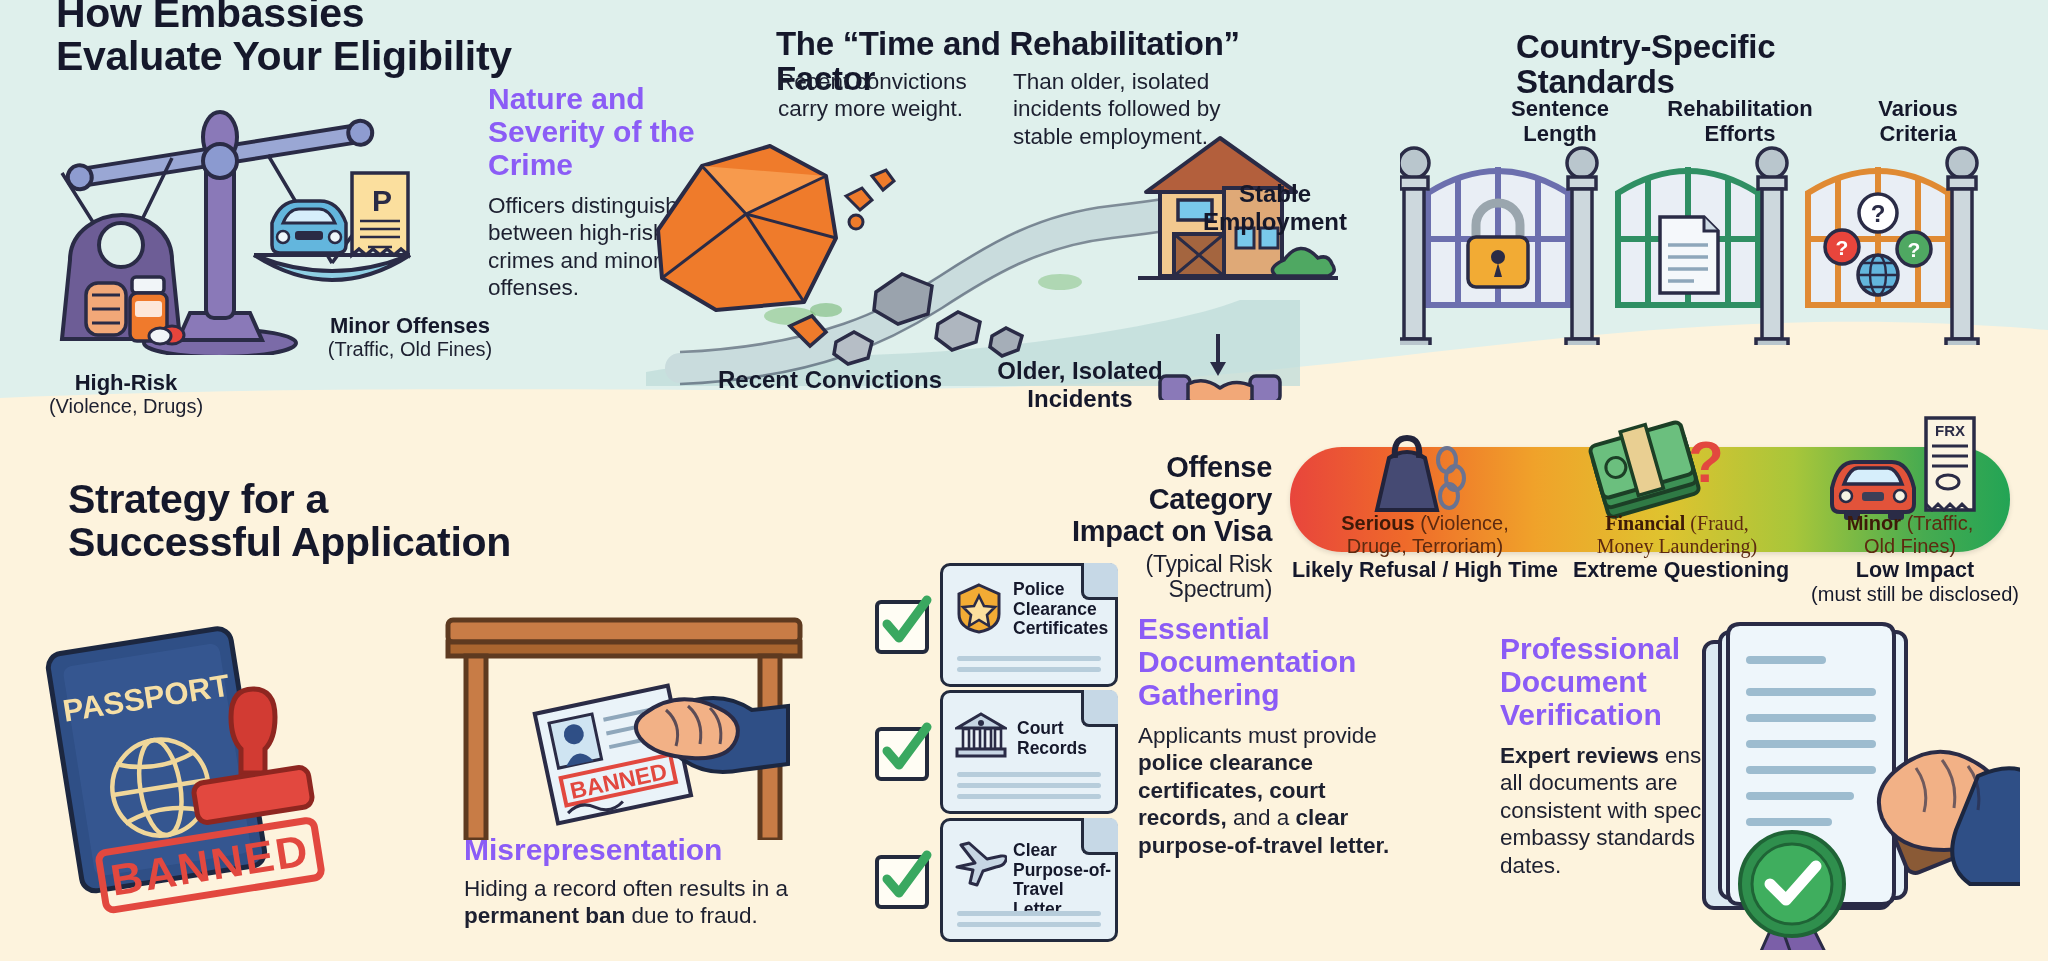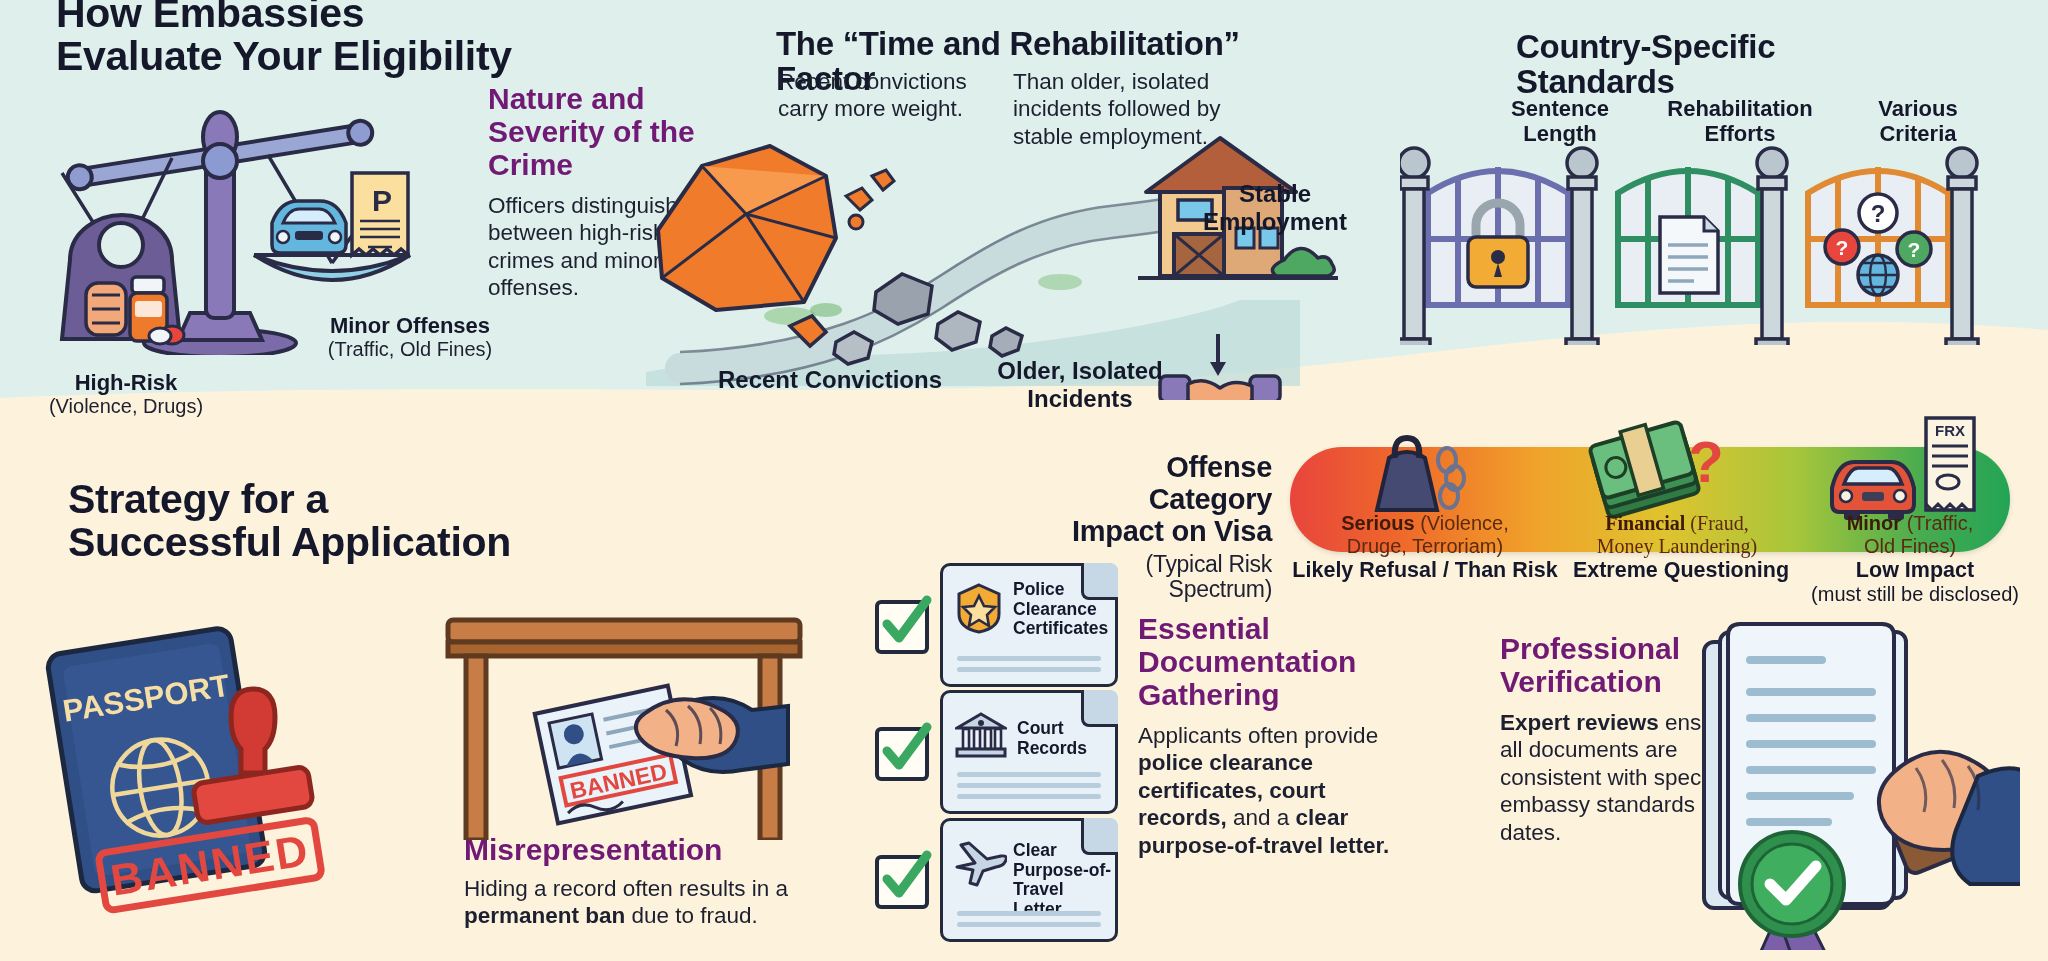--- a/index.html
+++ b/index.html
@@ -14,21 +14,21 @@
   .bg-bottom{position:absolute;left:0;top:0;width:2048px;height:961px;background:#fdf3dd;}
   .bg-top{position:absolute;left:0;top:0;width:2048px;height:430px;}
   .bg-top svg{display:block;}
 
   
   .sec-title{
     font-weight:bold;color:#15182b;letter-spacing:-0.3px;line-height:1.06;
   }
   .h-big{font-size:41px;}
   .h-mid{font-size:33px;}
-  .h-card{font-size:30px;font-weight:bold;color:#701a75;line-height:1.1;}
+  .h-card{font-size:30px;font-weight:bold;color:#8b5cf6;line-height:1.1;}
   .body-txt{font-size:22.5px;color:#1d2030;line-height:1.22;}
   .cap-b{font-weight:bold;font-size:22px;color:#15182b;line-height:1.15;text-align:center;}
   .cap-s{font-size:20px;color:#1d2030;line-height:1.15;text-align:center;}
   .abs{position:absolute;}
   b{font-weight:bold;}
 
   
   .scale-wrap{position:absolute;left:40px;top:55px;width:400px;height:300px;}
 
   
@@ -423,21 +423,21 @@
   </div>
   <div class="spec-label" style="left:1542px;top:512px;width:270px;font-family:Liberation Serif, serif;">
     <div><b>Financial</b> <span>(Fraud,</span></div>
     <div>Money Laundering)</div>
   </div>
   <div class="spec-label" style="left:1790px;top:512px;width:240px;">
     <div><b>Minor</b> <span>(Traffic,</span></div>
     <div>Old Fines)</div>
   </div>
 
-  <div class="under-label" style="left:1280px;top:558px;width:290px;">Likely Refusal / Than Risk</div>
+  <div class="under-label" style="left:1280px;top:558px;width:290px;">Likely Refusal / High Time</div>
   <div class="under-label" style="left:1548px;top:558px;width:266px;">Extreme Questioning</div>
   <div class="under-label" style="left:1790px;top:558px;width:250px;">
     <div>Low Impact</div>
     <div class="sub">(must still be disclosed)</div>
   </div>
 
   <div class="checkbox" style="left:875px;top:600px;">
     <svg width="62" height="62" viewBox="0 0 62 62">
         <path d="M12,34 L24,48 L52,10" fill="none" stroke="#3aa860" stroke-width="9" stroke-linecap="round" stroke-linejoin="round"></path>
       </svg>
@@ -507,27 +507,28 @@
       </div>
   </div>
 
   <div class="abs" style="left:1138px;top:612px;width:280px;">
     <div class="h-card">
       <div>Essential</div>
       <div>Documentation</div>
       <div>Gathering</div>
     </div>
     <div class="body-txt" style="margin-top:11px;">
-      <span>Applicants often provide </span><b>police clearance certificates,</b><span> </span><b>court records,</b><span> and a </span><b>clear purpose-of-travel letter.</b>
+      <span>Applicants must provide </span><b>police clearance certificates,</b><span> </span><b>court records,</b><span> and a </span><b>clear purpose-of-travel letter.</b>
     </div>
   </div>
 
   <div class="abs" style="left:1480px;top:632px;width:250px;margin-left:20px;">
     <div class="h-card">
       <div>Professional</div>
+      <div>Document</div>
       <div>Verification</div>
     </div>
     <div class="body-txt" style="margin-top:11px;">
       <b>Expert reviews</b><span> ensure all documents are consistent with specific embassy standards and dates.</span>
     </div>
   </div>
 
   <div class="verif-wrap">
     <svg width="330" height="330" viewBox="0 0 330 330">
       <rect x="14" y="22" width="186" height="266" rx="10" fill="#dce9f2" stroke="#2a2b46" stroke-width="4"></rect>

